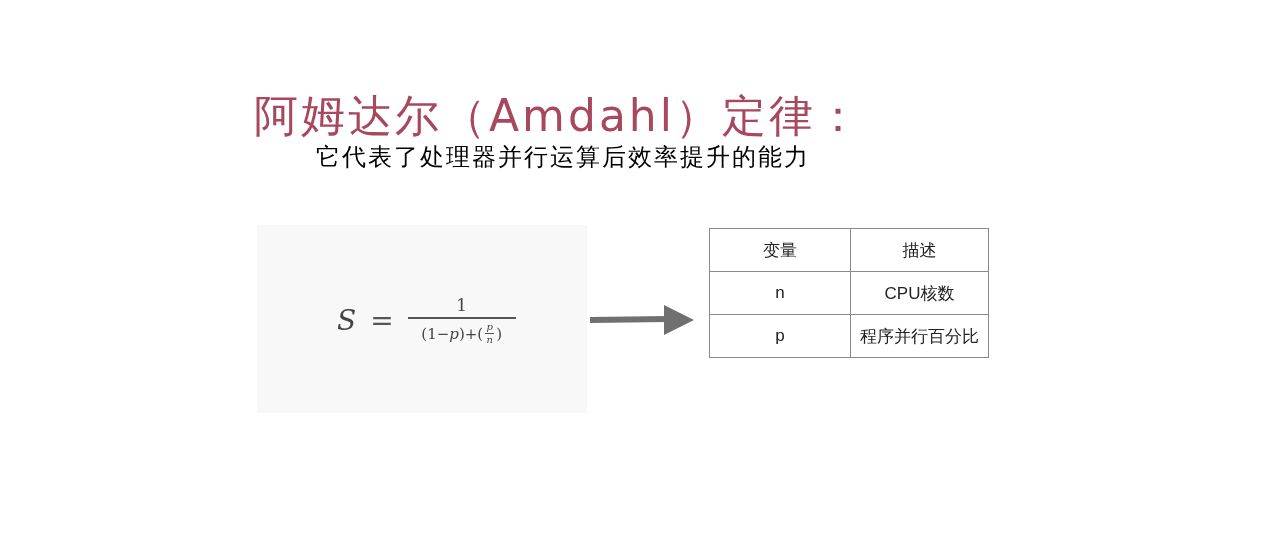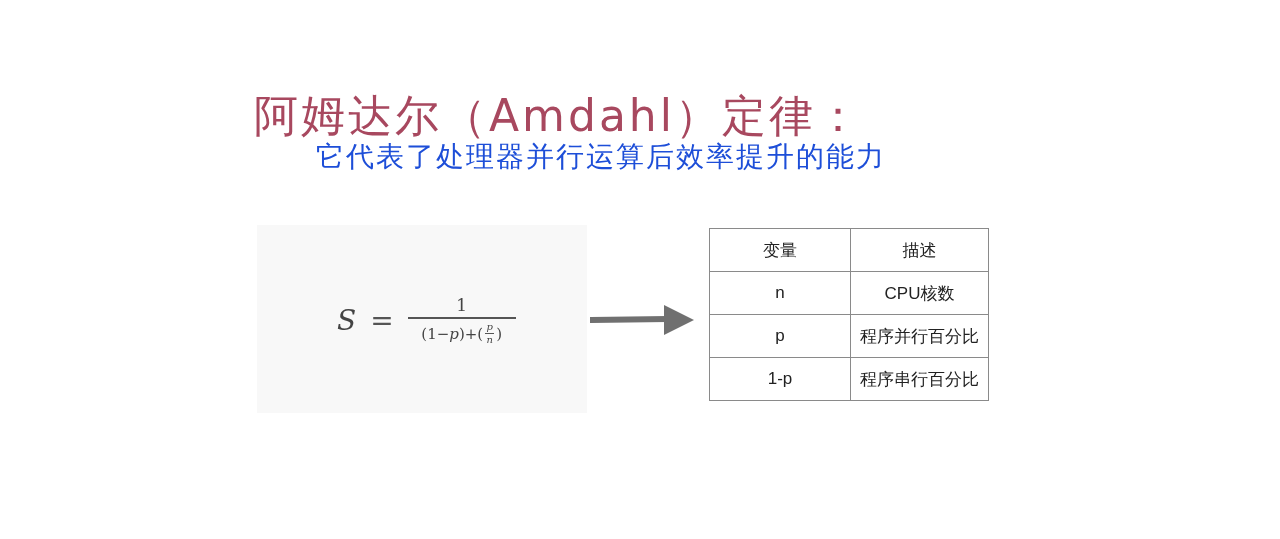--- a/index.html
+++ b/index.html
@@ -24,23 +24,23 @@
       letter-spacing: 3px;
       font-family: "DejaVu Sans", sans-serif;
       font-weight: normal;
       white-space: nowrap;
       margin-top: 22px;
     }
     .subtitle {
       position: absolute;
       left: 316px;
       top: 138px;
-      font-size: 28px;
+      font-size: 24px;
       line-height: 38px;
-      color: #1d4ed8;
+      color: #000000;
       letter-spacing: 2px;
       white-space: nowrap;
     }
     .formula-box {
       position: absolute;
       left: 257px;
       top: 225px;
       width: 330px;
       height: 188px;
       background: #f8f8f8;
@@ -168,18 +168,14 @@
     <th class="col2">描述</th>
   </tr>
   <tr>
     <td>n</td>
     <td>CPU核数</td>
   </tr>
   <tr>
     <td>p</td>
     <td>程序并行百分比</td>
   </tr>
-  <tr>
-    <td>1-p</td>
-    <td>程序串行百分比</td>
-  </tr>
 </tbody>
   </table>
 
 </body></html>

